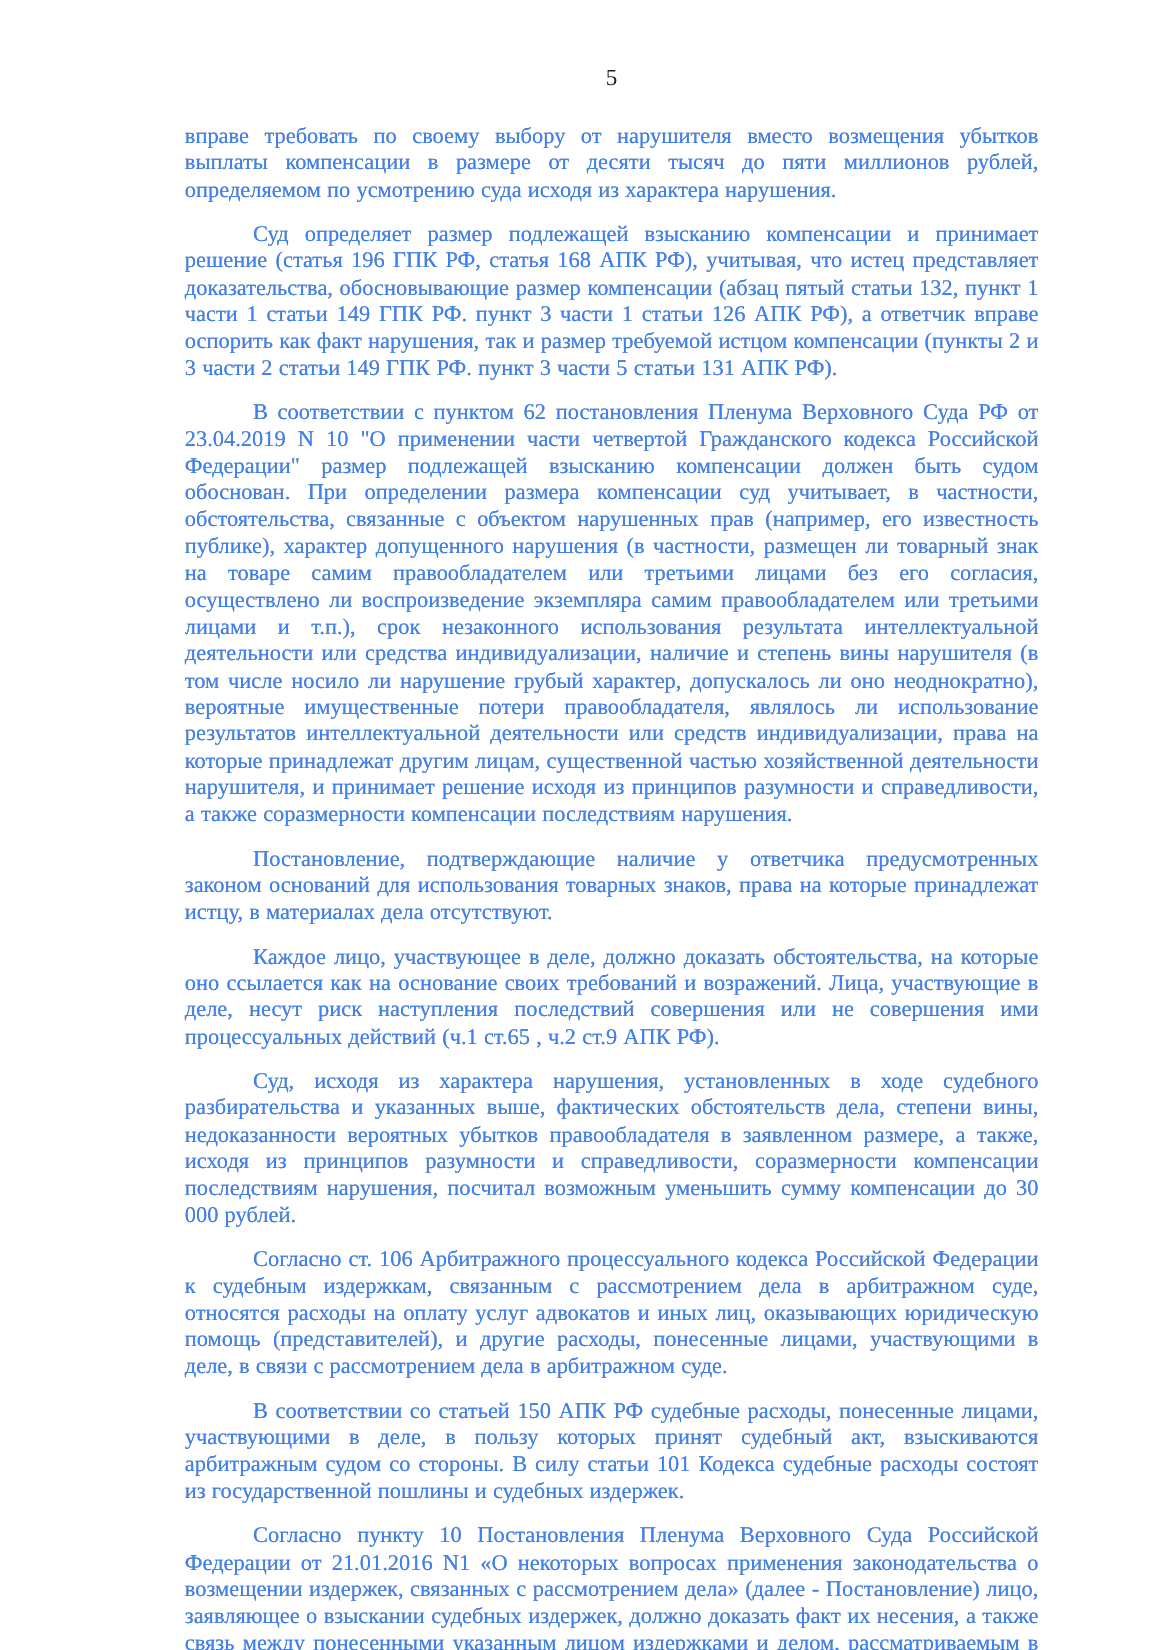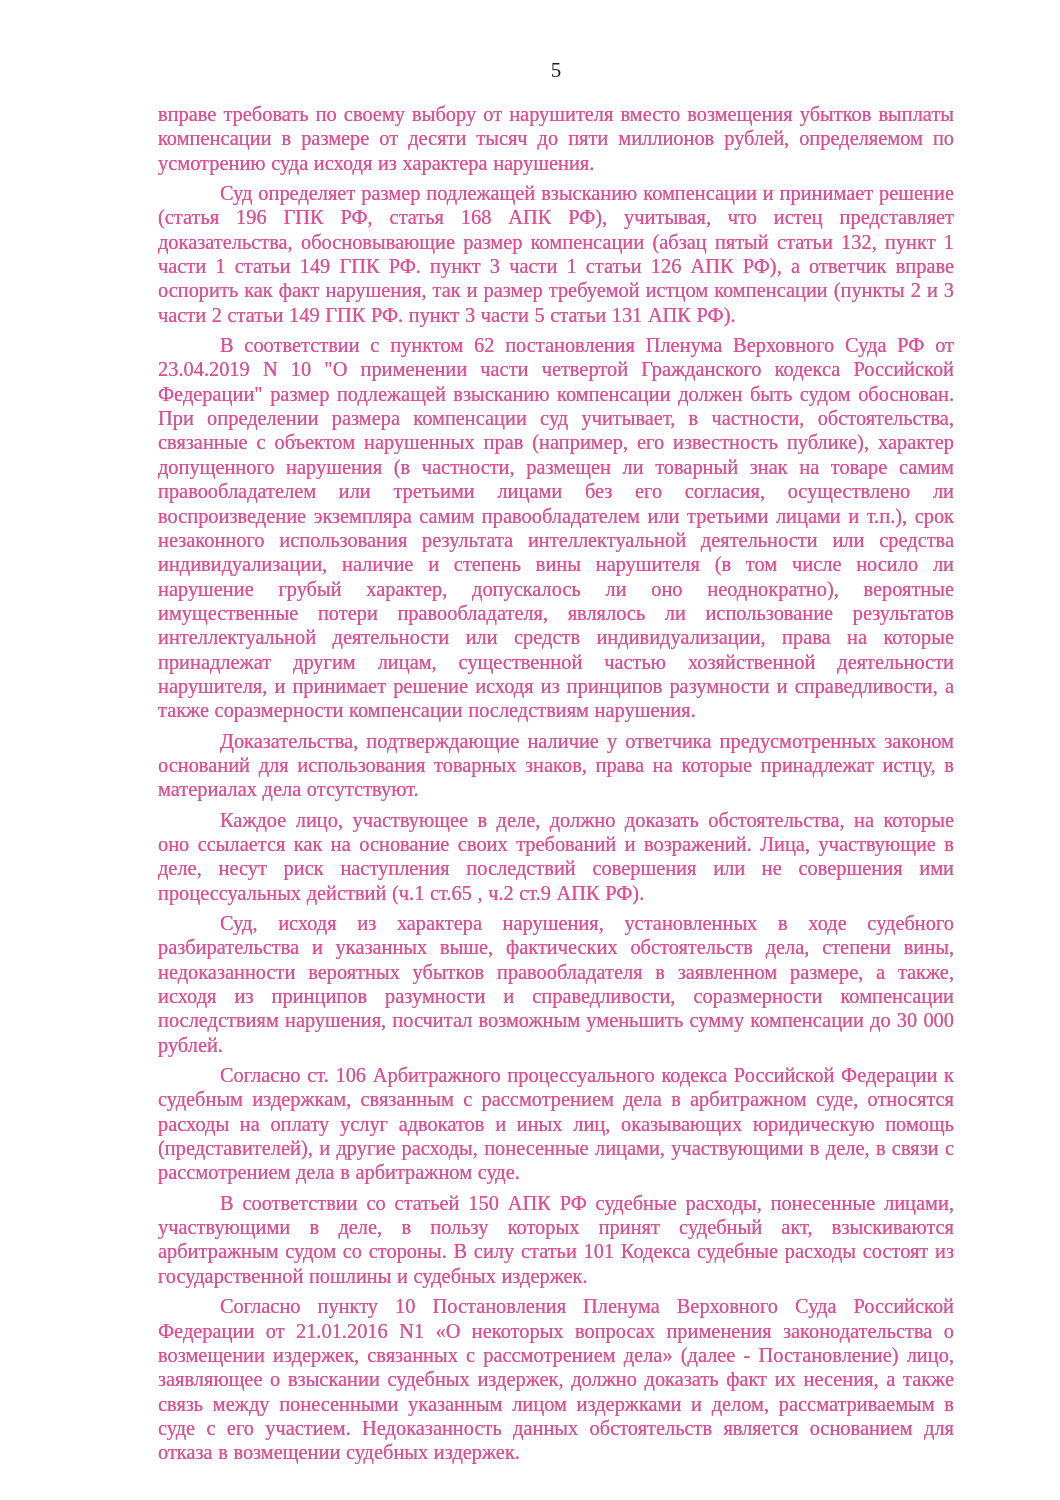--- a/index.html
+++ b/index.html
@@ -33,47 +33,47 @@
     line-height: 26px;
     color: #1c1c1c;
   }
   .text-block {
     position: absolute;
     left: 152px;
     top: 96px;
     width: 808px;
   }
   .text-block p {
-    margin: 6px;
+    margin: 16px;
     padding: 0;
     font-size: 20.4px;
     line-height: 24.35px;
     text-align: justify;
     text-indent: 62px;
     word-spacing: 0.5px;
-    color: #ec4899;
+    color: #3b82f6;
     
     text-shadow: 0 0 0.5px rgba(30,30,30,0.55);
   }
   .text-block p.continuation {
     text-indent: 0;
   }
 </style>
 </head>
 <body>
 
 <div class="page">
 
   <div class="page-number">5</div>
 
   <div class="text-block">
     <p class="continuation">вправе требовать по своему выбору от нарушителя вместо возмещения убытков выплаты компенсации в размере от десяти тысяч до пяти миллионов рублей, определяемом по усмотрению суда исходя из характера нарушения.</p>
     <p>Суд определяет размер подлежащей взысканию компенсации и принимает решение (статья 196 ГПК РФ, статья 168 АПК РФ), учитывая, что истец представляет доказательства, обосновывающие размер компенсации (абзац пятый статьи 132, пункт 1 части 1 статьи 149 ГПК РФ. пункт 3 части 1 статьи 126 АПК РФ), а ответчик вправе оспорить как факт нарушения, так и размер требуемой истцом компенсации (пункты 2 и 3 части 2 статьи 149 ГПК РФ. пункт 3 части 5 статьи 131 АПК РФ).</p>
     <p>В соответствии с пунктом 62 постановления Пленума Верховного Суда РФ от 23.04.2019 N 10 "О применении части четвертой Гражданского кодекса Российской Федерации" размер подлежащей взысканию компенсации должен быть судом обоснован. При определении размера компенсации суд учитывает, в частности, обстоятельства, связанные с объектом нарушенных прав (например, его известность публике), характер допущенного нарушения (в частности, размещен ли товарный знак на товаре самим правообладателем или третьими лицами без его согласия, осуществлено ли воспроизведение экземпляра самим правообладателем или третьими лицами и т.п.), срок незаконного использования результата интеллектуальной деятельности или средства индивидуализации, наличие и степень вины нарушителя (в том числе носило ли нарушение грубый характер, допускалось ли оно неоднократно), вероятные имущественные потери правообладателя, являлось ли использование результатов интеллектуальной деятельности или средств индивидуализации, права на которые принадлежат другим лицам, существенной частью хозяйственной деятельности нарушителя, и принимает решение исходя из принципов разумности и справедливости, а также соразмерности компенсации последствиям нарушения.</p>
-    <p>Доказательства, подтверждающие наличие у ответчика предусмотренных законом оснований для использования товарных знаков, права на которые принадлежат истцу, в материалах дела отсутствуют.</p>
+    <p>Постановление, подтверждающие наличие у ответчика предусмотренных законом оснований для использования товарных знаков, права на которые принадлежат истцу, в материалах дела отсутствуют.</p>
     <p>Каждое лицо, участвующее в деле, должно доказать обстоятельства, на которые оно ссылается как на основание своих требований и возражений. Лица, участвующие в деле, несут риск наступления последствий совершения или не совершения ими процессуальных действий (ч.1 ст.65 , ч.2 ст.9 АПК РФ).</p>
     <p>Суд, исходя из характера нарушения, установленных в ходе судебного разбирательства и указанных выше, фактических обстоятельств дела, степени вины, недоказанности вероятных убытков правообладателя в заявленном размере, а также, исходя из принципов разумности и справедливости, соразмерности компенсации последствиям нарушения, посчитал возможным уменьшить сумму компенсации до 30 000 рублей.</p>
     <p>Согласно ст. 106 Арбитражного процессуального кодекса Российской Федерации к судебным издержкам, связанным с рассмотрением дела в арбитражном суде, относятся расходы на оплату услуг адвокатов и иных лиц, оказывающих юридическую помощь (представителей), и другие расходы, понесенные лицами, участвующими в деле, в связи с рассмотрением дела в арбитражном суде.</p>
     <p>В соответствии со статьей 150 АПК РФ судебные расходы, понесенные лицами, участвующими в деле, в пользу которых принят судебный акт, взыскиваются арбитражным судом со стороны. В силу статьи 101 Кодекса судебные расходы состоят из государственной пошлины и судебных издержек.</p>
     <p>Согласно пункту 10 Постановления Пленума Верховного Суда Российской Федерации от 21.01.2016 N1 «О некоторых вопросах применения законодательства о возмещении издержек, связанных с рассмотрением дела» (далее - Постановление) лицо, заявляющее о взыскании судебных издержек, должно доказать факт их несения, а также связь между понесенными указанным лицом издержками и делом, рассматриваемым в суде с его участием. Недоказанность данных обстоятельств является основанием для отказа в возмещении судебных издержек.</p>
   </div>
 
 </div>
 
 </body></html>

